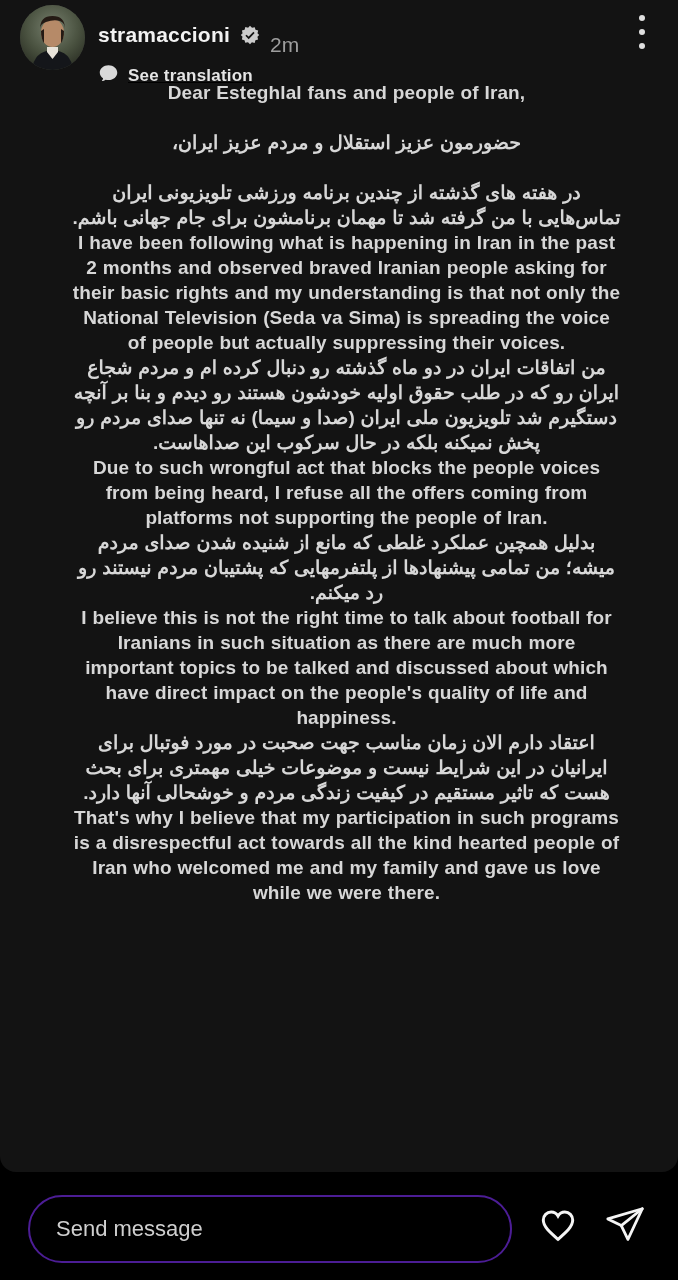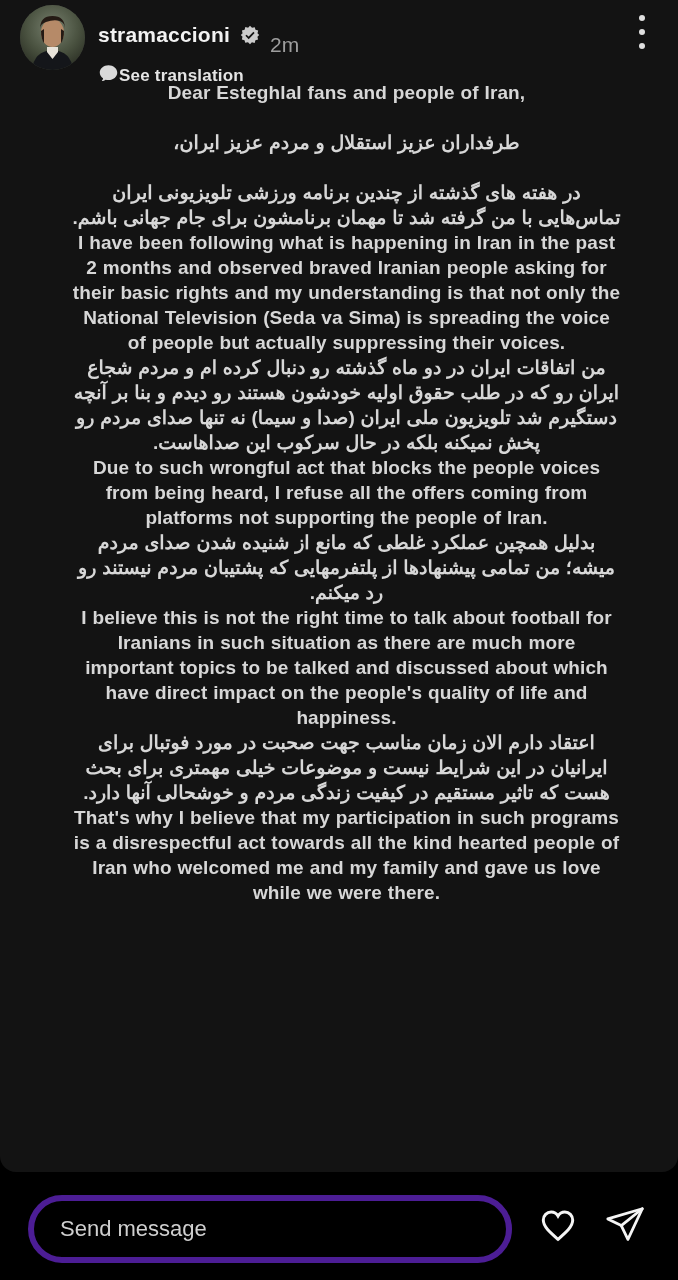--- a/index.html
+++ b/index.html
@@ -36,23 +36,24 @@
   .u-row { display: flex; align-items: center; gap: 10px; justify-content: flex-end; }
   .username {
     font-size: 21px;
     font-weight: bold;
     color: #f2f2f2;
     letter-spacing: .2px;
   }
   .badge { display: inline-flex; margin-top: 1px; }
   .timestamp { font-size: 21px; color: #9e9e9e; margin-top: 21px; }
   .translate-row {
-    display: flex; align-items: center; 
+    display: flex; align-items: center; gap: 9px;
     margin-top: 6px;
     cursor: pointer;
+    text-decoration: underline;
   }
   .see-translation {
     font-size: 17px;
     font-weight: bold;
     color: #e5e5e5;
     letter-spacing: .2px;
   }
   .menu {
     position: absolute;
     top: 13px; right: 31px;
@@ -81,21 +82,21 @@
   .composer {
     position: absolute;
     left: 0; top: 1192px;
     width: 678px; height: 80px;
   }
   .msg-input {
     position: absolute;
     left: 28px; top: 3px;
     width: 484px; height: 68px;
     border-radius: 36px;
-    border: 6px solid #4c1d95;
+    border: 2px solid #4c1d95;
     background: transparent;
     color: #fdba74;
     font-size: 22px;
     font-family: "Liberation Sans", sans-serif;
     padding: 0 26px;
     outline: none;
   }
   .msg-input::placeholder { color: #cfcfcf; opacity: 1; }
   .icon-btn {
     position: absolute;
@@ -154,21 +155,21 @@
   </div>
 
   <div class="menu">
     <div class="dot"></div>
     <div class="dot"></div>
     <div class="dot"></div>
   </div>
 
   <div class="text-block">
     <div class="para" dir="ltr">Dear Esteghlal fans and people of Iran,</div>
-    <div class="para gap" dir="rtl">طرفداران عزیز استقلال و مردم عزیز ایران،</div>
+    <div class="para gap" dir="rtl">حضورمون عزیز استقلال و مردم عزیز ایران،</div>
     <div class="para gap" dir="rtl">در هفته های گذشته از چندین برنامه ورزشی تلویزیونی ایران تماس‌هایی با من گرفته شد تا مهمان برنامشون برای جام جهانی باشم.</div>
     <div class="para" dir="ltr">I have been following what is happening in Iran in the past 2 months and observed braved Iranian people asking for their basic rights and my understanding is that not only the National Television (Seda va Sima) is spreading the voice of people but actually suppressing their voices.</div>
     <div class="para" dir="rtl">من اتفاقات ایران در دو ماه گذشته رو دنبال کرده ام و مردم شجاع ایران رو که در طلب حقوق اولیه خودشون هستند رو دیدم و بنا بر آنچه دستگیرم شد تلویزیون ملی ایران (صدا و سیما) نه تنها صدای مردم رو پخش نمیکنه بلکه در حال سرکوب این صداهاست.</div>
     <div class="para" dir="ltr">Due to such wrongful act that blocks the people voices from being heard, I refuse all the offers coming from platforms not supporting the people of Iran.</div>
     <div class="para" dir="rtl">بدلیل همچین عملکرد غلطی که مانع از شنیده شدن صدای مردم میشه؛ من تمامی پیشنهادها از پلتفرمهایی که پشتیبان مردم نیستند رو رد میکنم.</div>
     <div class="para" dir="ltr">I believe this is not the right time to talk about football for Iranians in such situation as there are much more important topics to be talked and discussed about which have direct impact on the people's quality of life and happiness.</div>
     <div class="para" dir="rtl">اعتقاد دارم الان زمان مناسب جهت صحبت در مورد فوتبال برای ایرانیان در این شرایط نیست و موضوعات خیلی مهمتری برای بحث هست که تاثیر مستقیم در کیفیت زندگی مردم و خوشحالی آنها دارد.</div>
     <div class="para" dir="ltr">That's why I believe that my participation in such programs is a disrespectful act towards all the kind hearted people of Iran who welcomed me and my family and gave us love while we were there.</div>
   </div>
 

